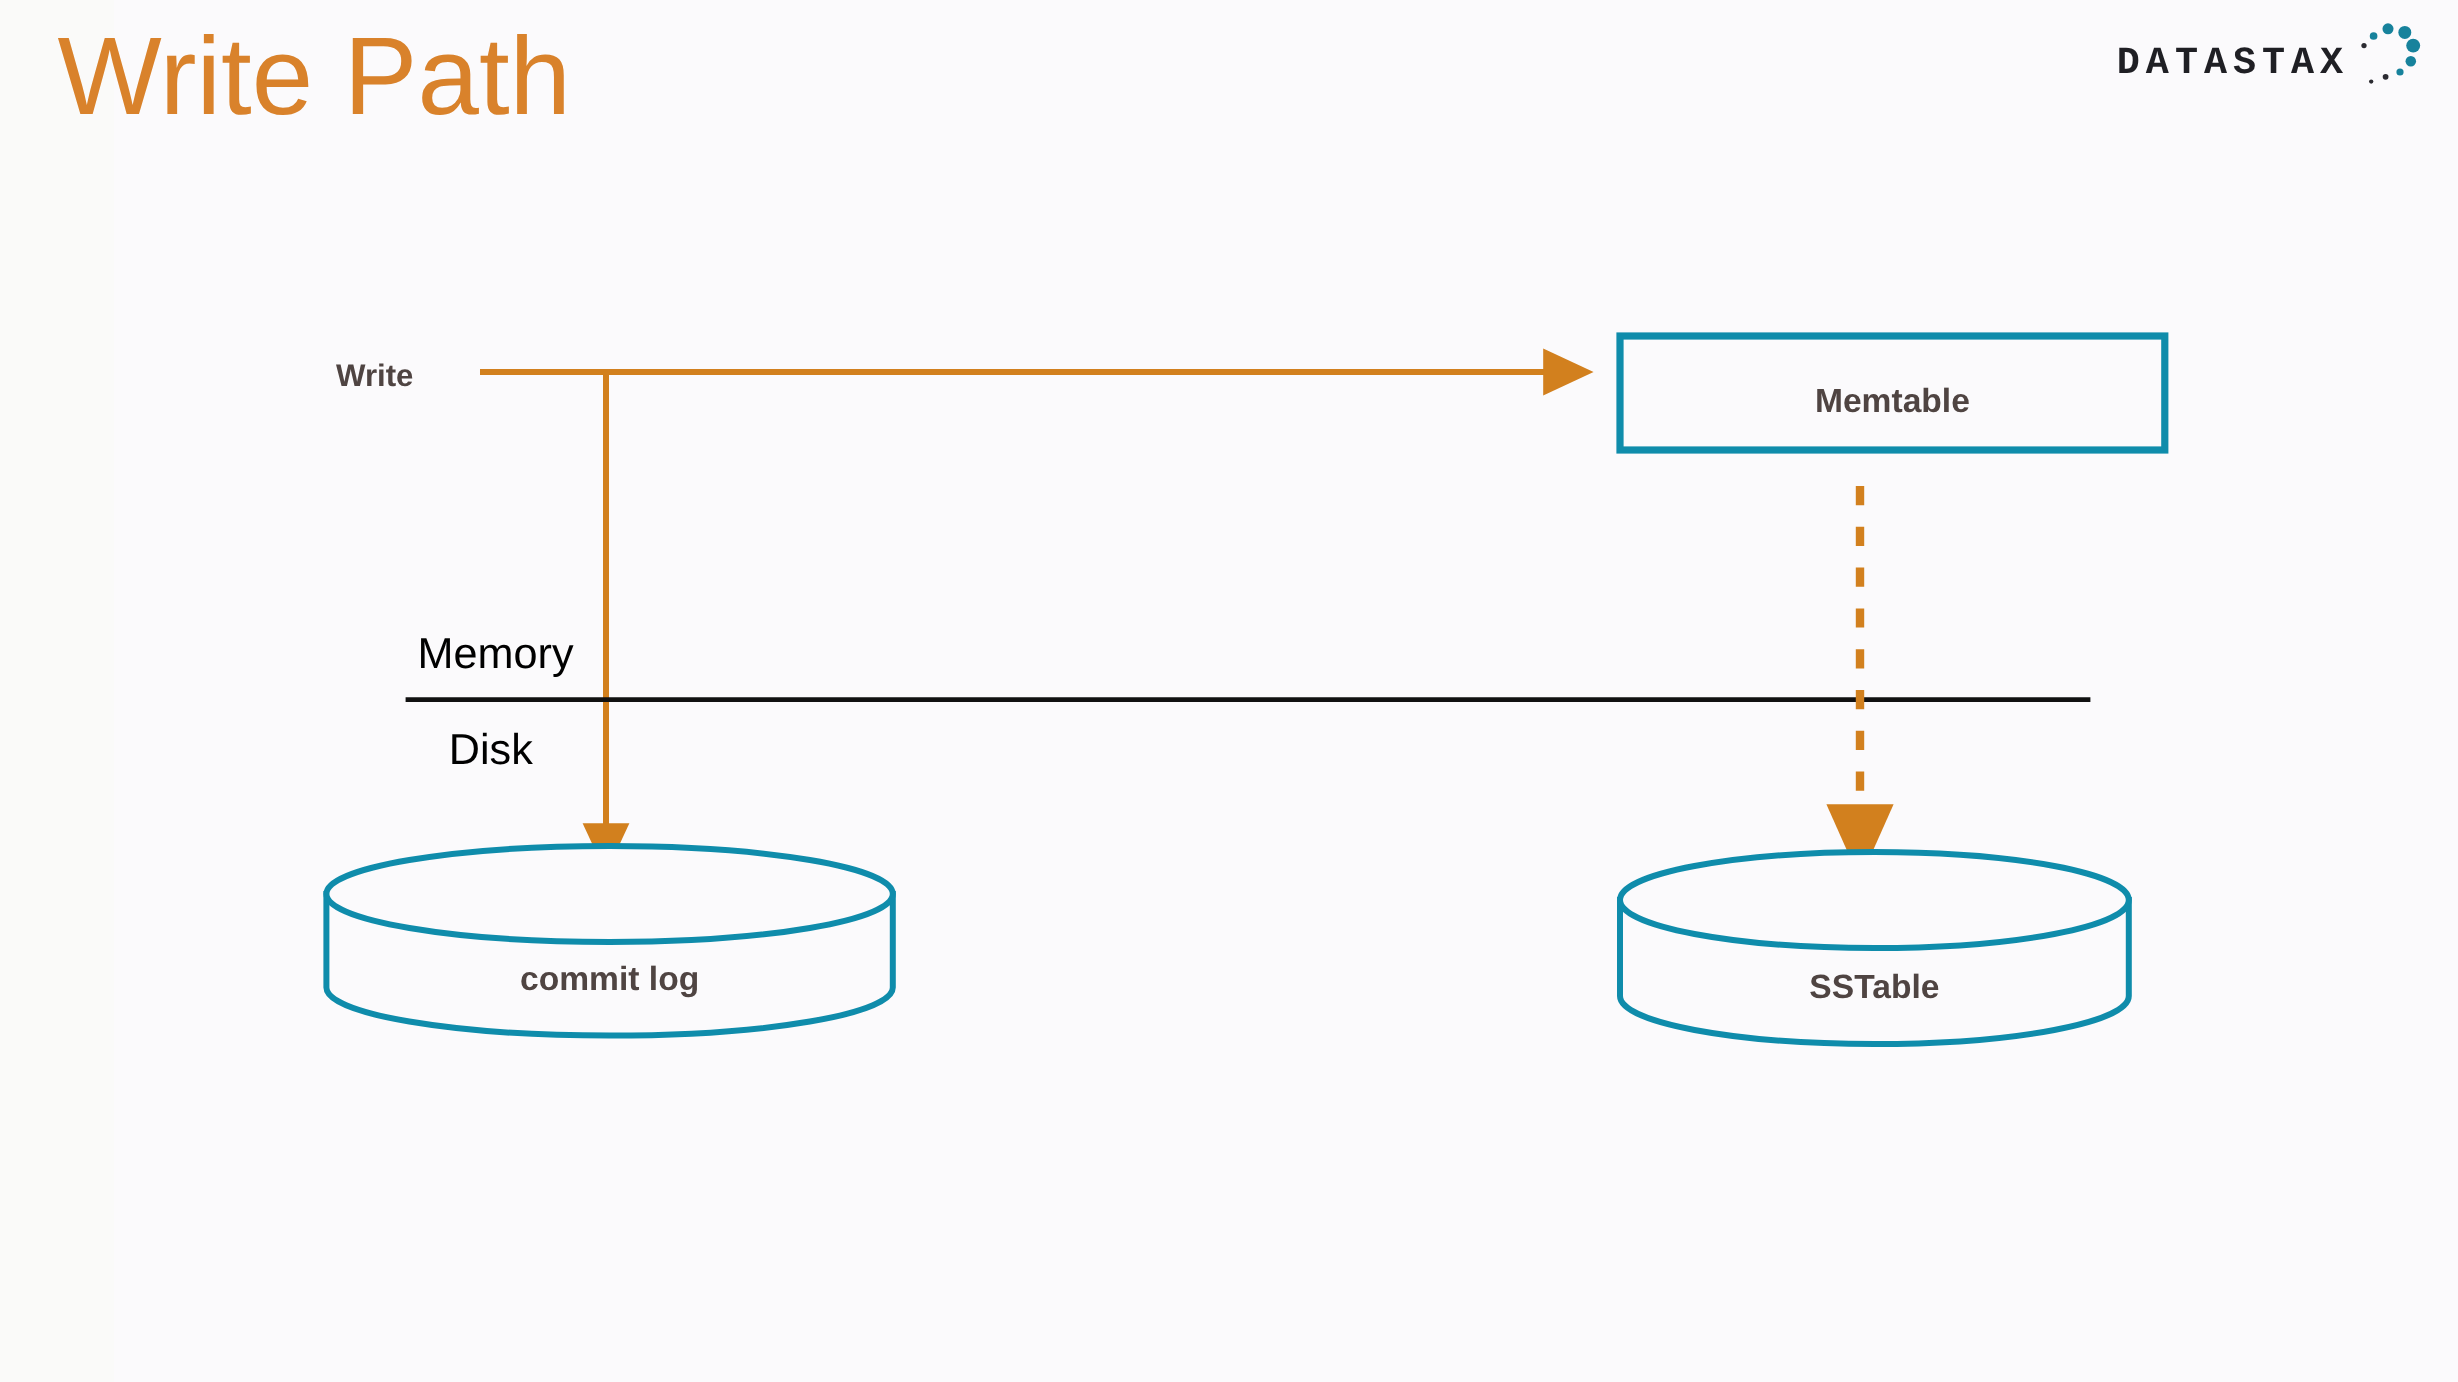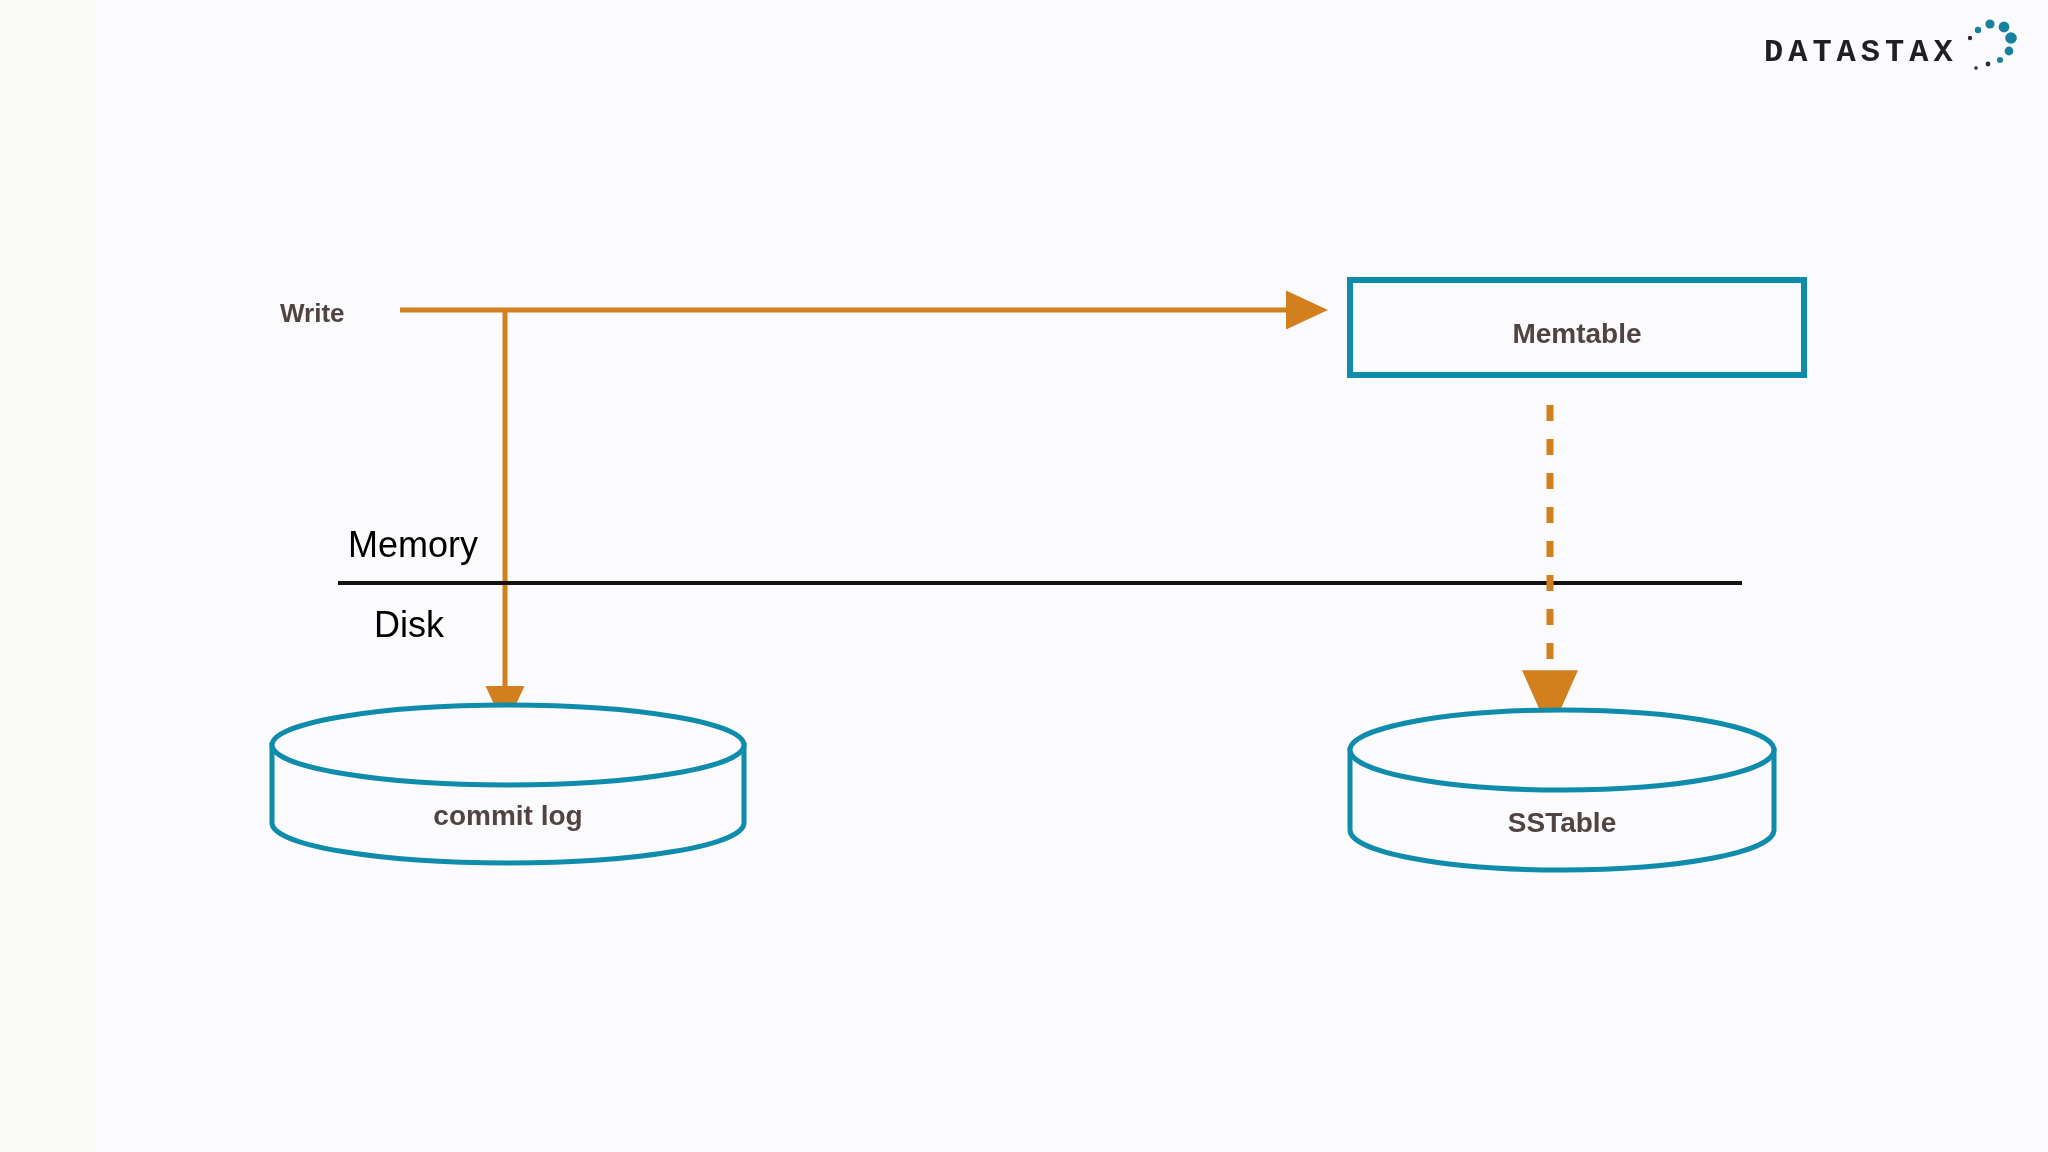--- a/index.html
+++ b/index.html
@@ -69,20 +69,21 @@
     fill: #000000;
   }
 </style>
 </head>
 <body>
 
 <div id="slide">
 
   <div id="tone-band"></div>
 
+  <div id="slide-title">Write Path</div>
 
   <div id="logo">
     <div id="logo-wordmark">DATASTAX</div>
     <svg width="258" height="62" viewBox="0 0 258 62" style="position:absolute;left:0;top:0;">
       <circle cx="214" cy="14" r="3.2" fill="#17829c"></circle>
       <circle cx="226" cy="8" r="4.6" fill="#17829c"></circle>
       <circle cx="240" cy="11" r="5.4" fill="#17829c"></circle>
       <circle cx="247" cy="22" r="5.8" fill="#17829c"></circle>
       <circle cx="245" cy="35" r="4.4" fill="#17829c"></circle>
       <circle cx="236" cy="44" r="3.0" fill="#17829c"></circle>

